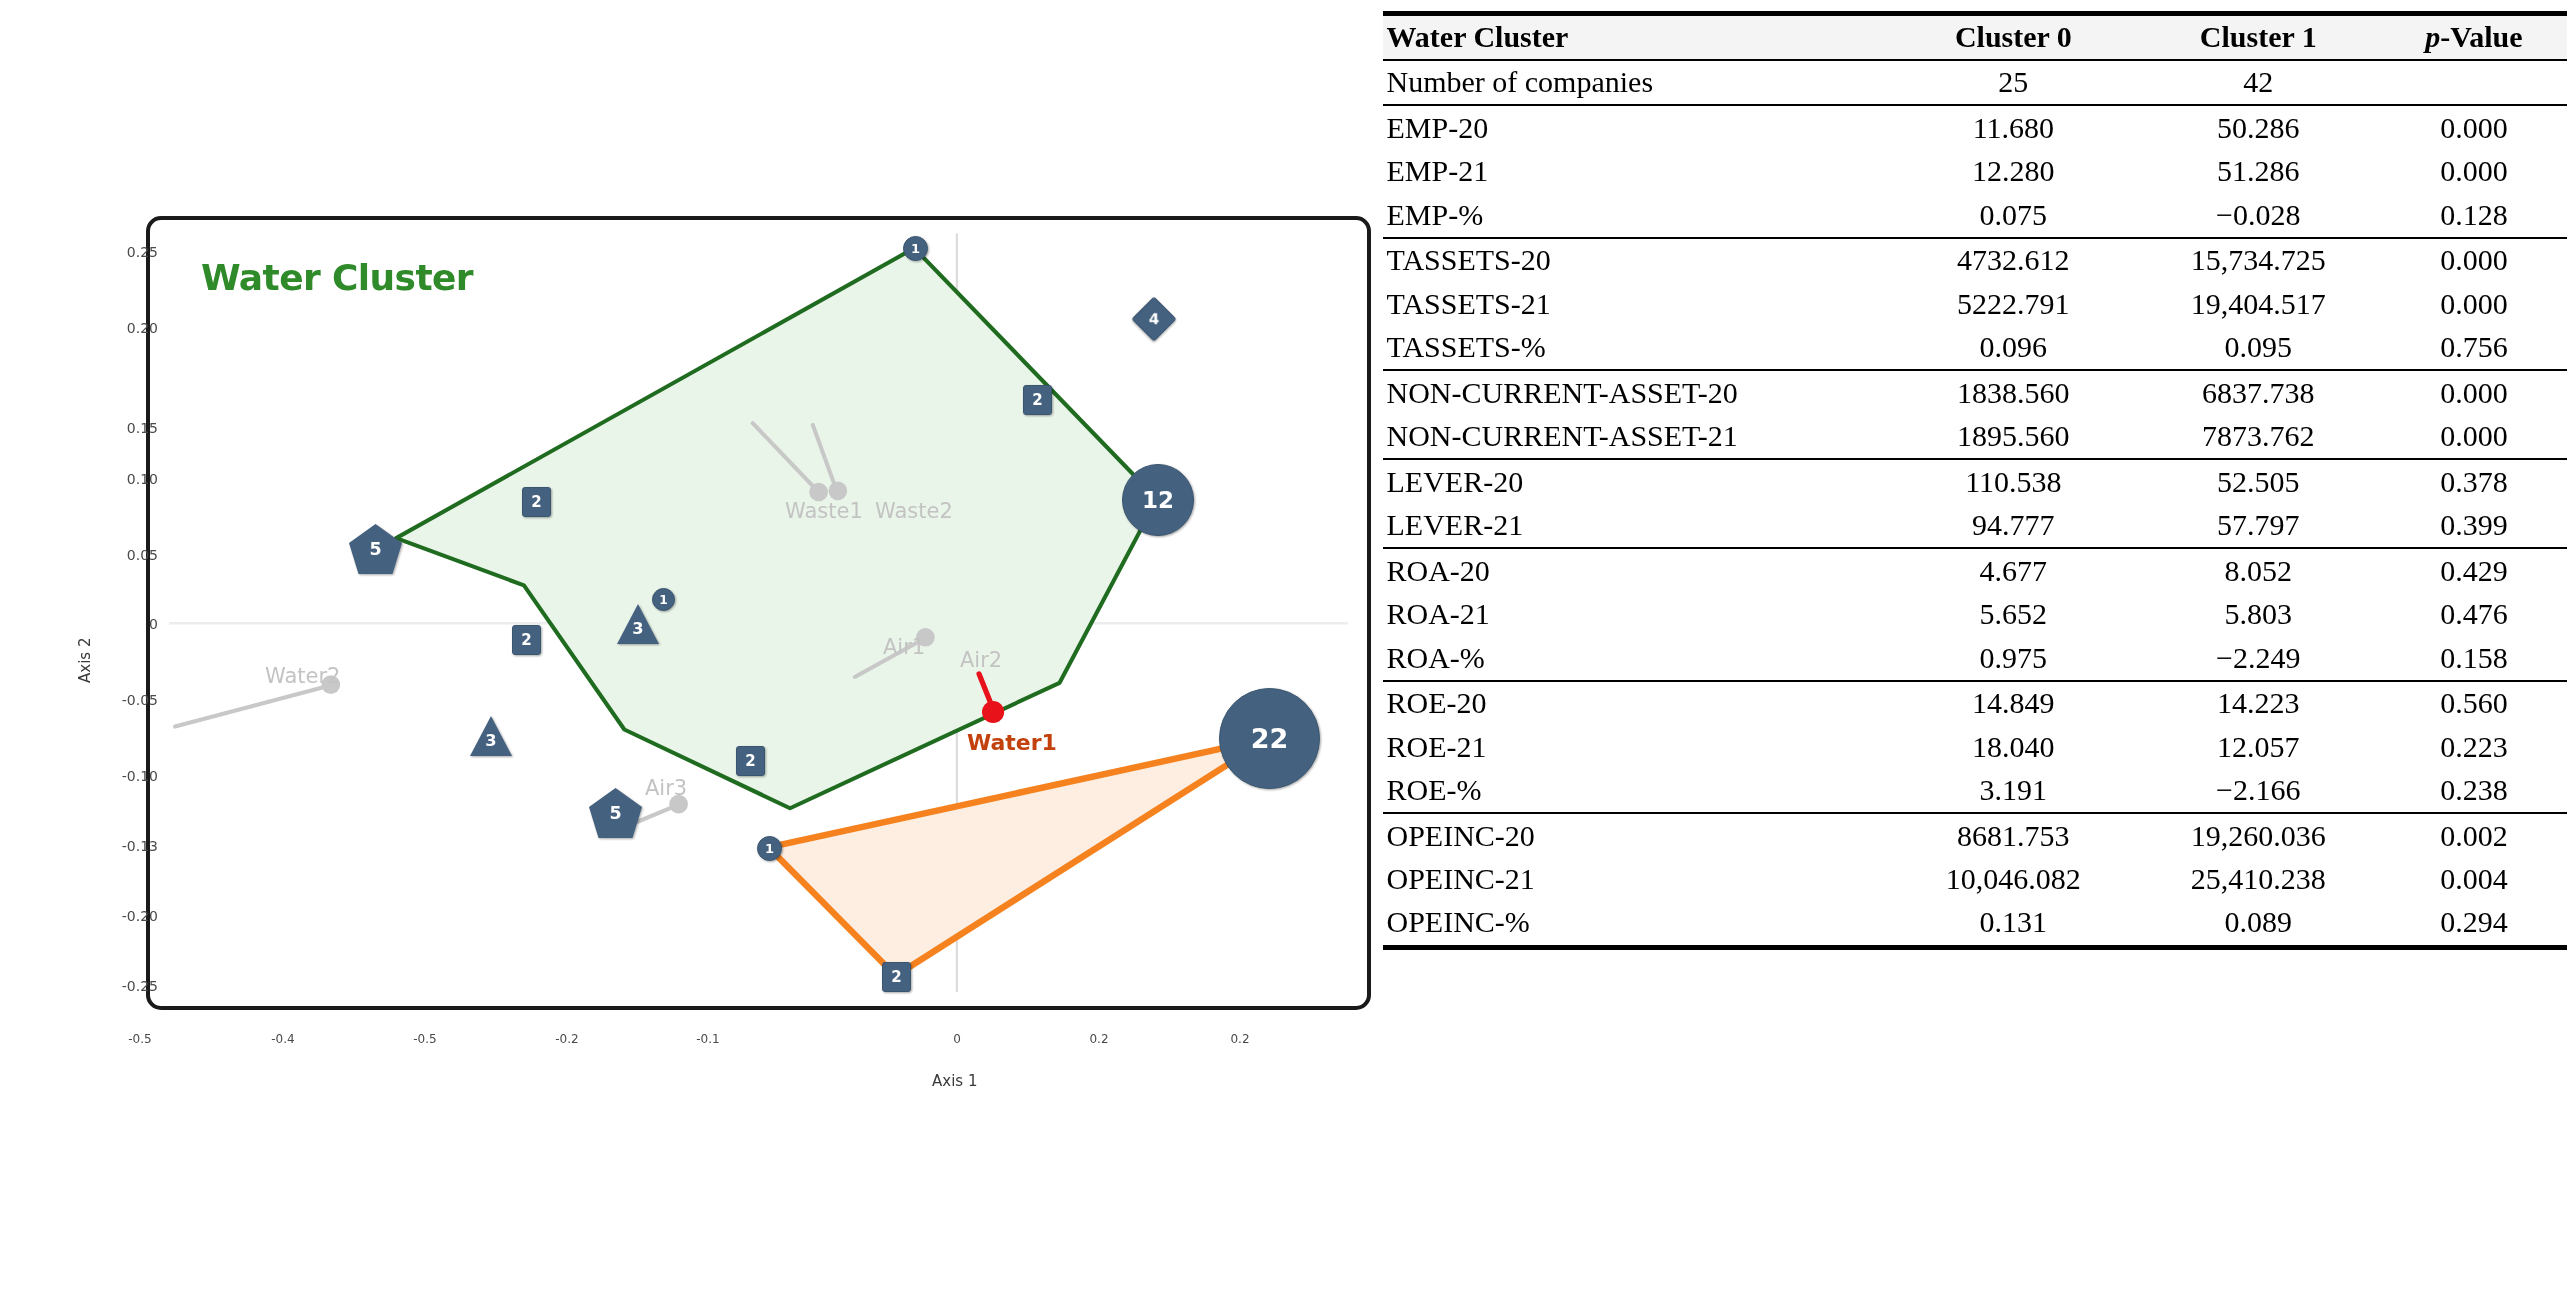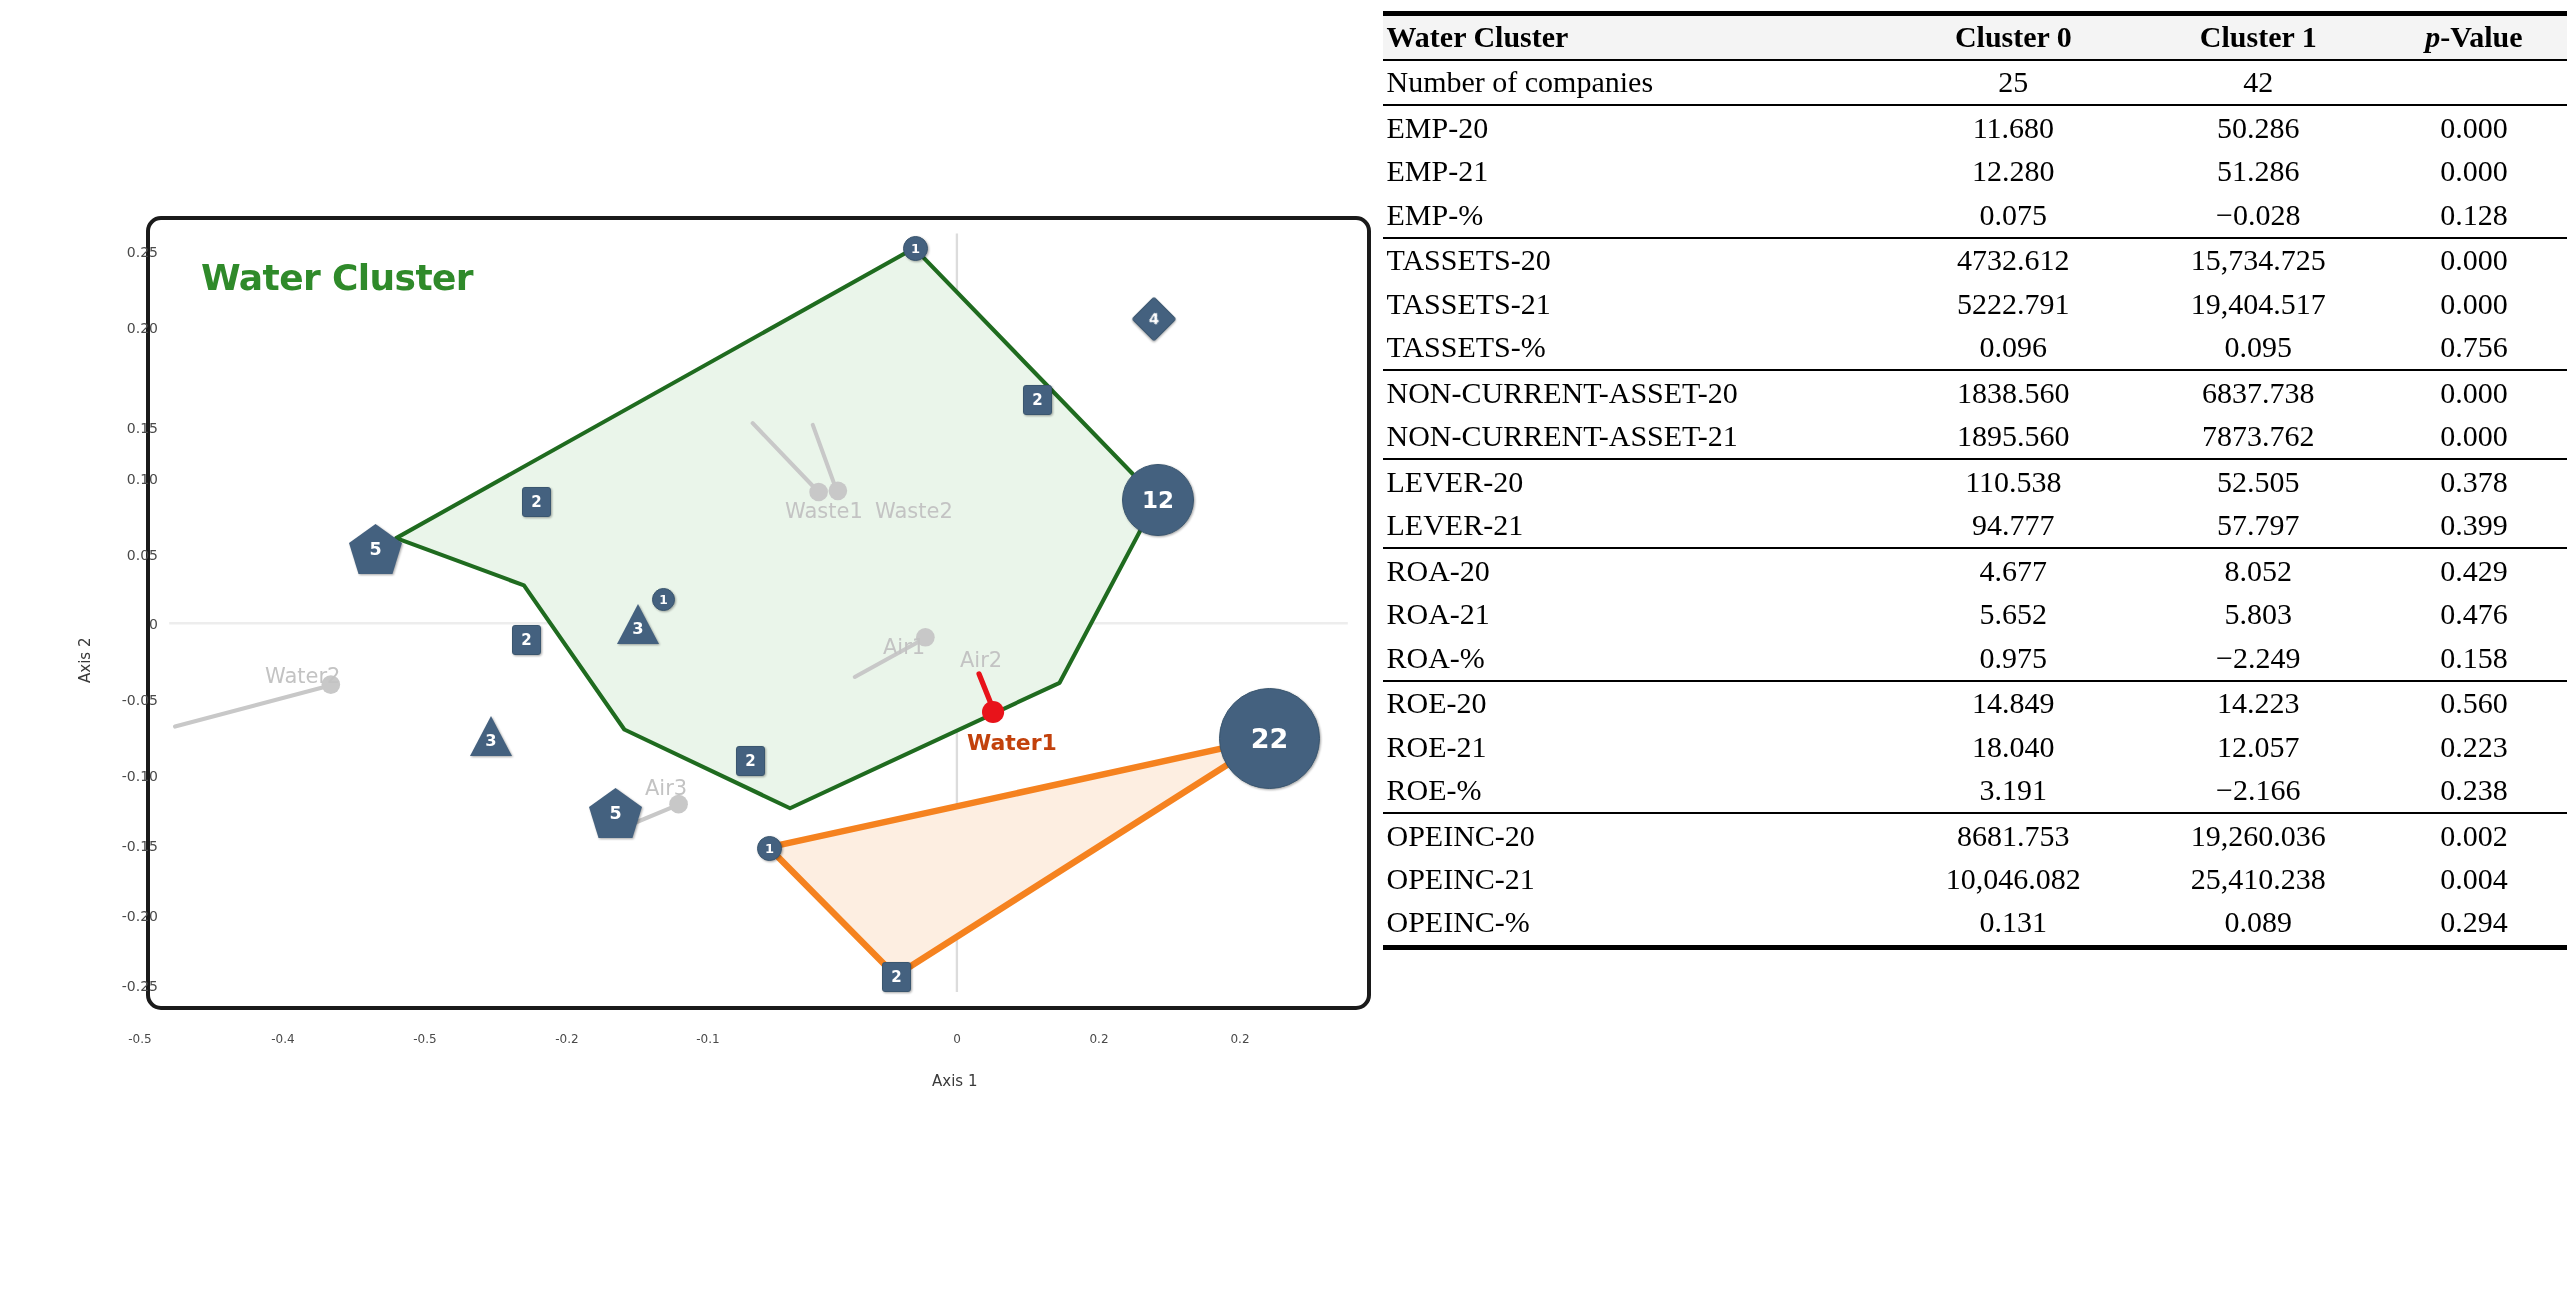--- a/index.html
+++ b/index.html
@@ -193,21 +193,21 @@
       </div>
 
     <div class="ytick" style="left:88px;top:244px;">0.25</div>
     <div class="ytick" style="left:88px;top:320px;">0.20</div>
     <div class="ytick" style="left:88px;top:396px;margin-top:24px;">0.15</div>
     <div class="ytick" style="left:88px;top:471px;">0.10</div>
     <div class="ytick" style="left:88px;top:547px;">0.05</div>
     <div class="ytick" style="left:88px;top:616px;">0</div>
     <div class="ytick" style="left:88px;top:692px;">-0.05</div>
     <div class="ytick" style="left:88px;top:768px;">-0.10</div>
-    <div class="ytick" style="left:88px;top:838px;">-0.15</div>
+    <div class="ytick" style="left:88px;top:838px;">-0.13</div>
     <div class="ytick" style="left:88px;top:908px;">-0.20</div>
     <div class="ytick" style="left:88px;top:978px;">-0.25</div>
 
     <div class="axlabel rot" style="left:76px;top:683px;">Axis 2</div>
 
     <div class="xtick" style="left:105px;top:1032px;">-0.5</div>
     <div class="xtick" style="left:248px;top:1032px;">-0.4</div>
     <div class="xtick" style="left:390px;top:1032px;">-0.5</div>
     <div class="xtick" style="left:532px;top:1032px;">-0.2</div>
     <div class="xtick" style="left:673px;top:1032px;">-0.1</div>

